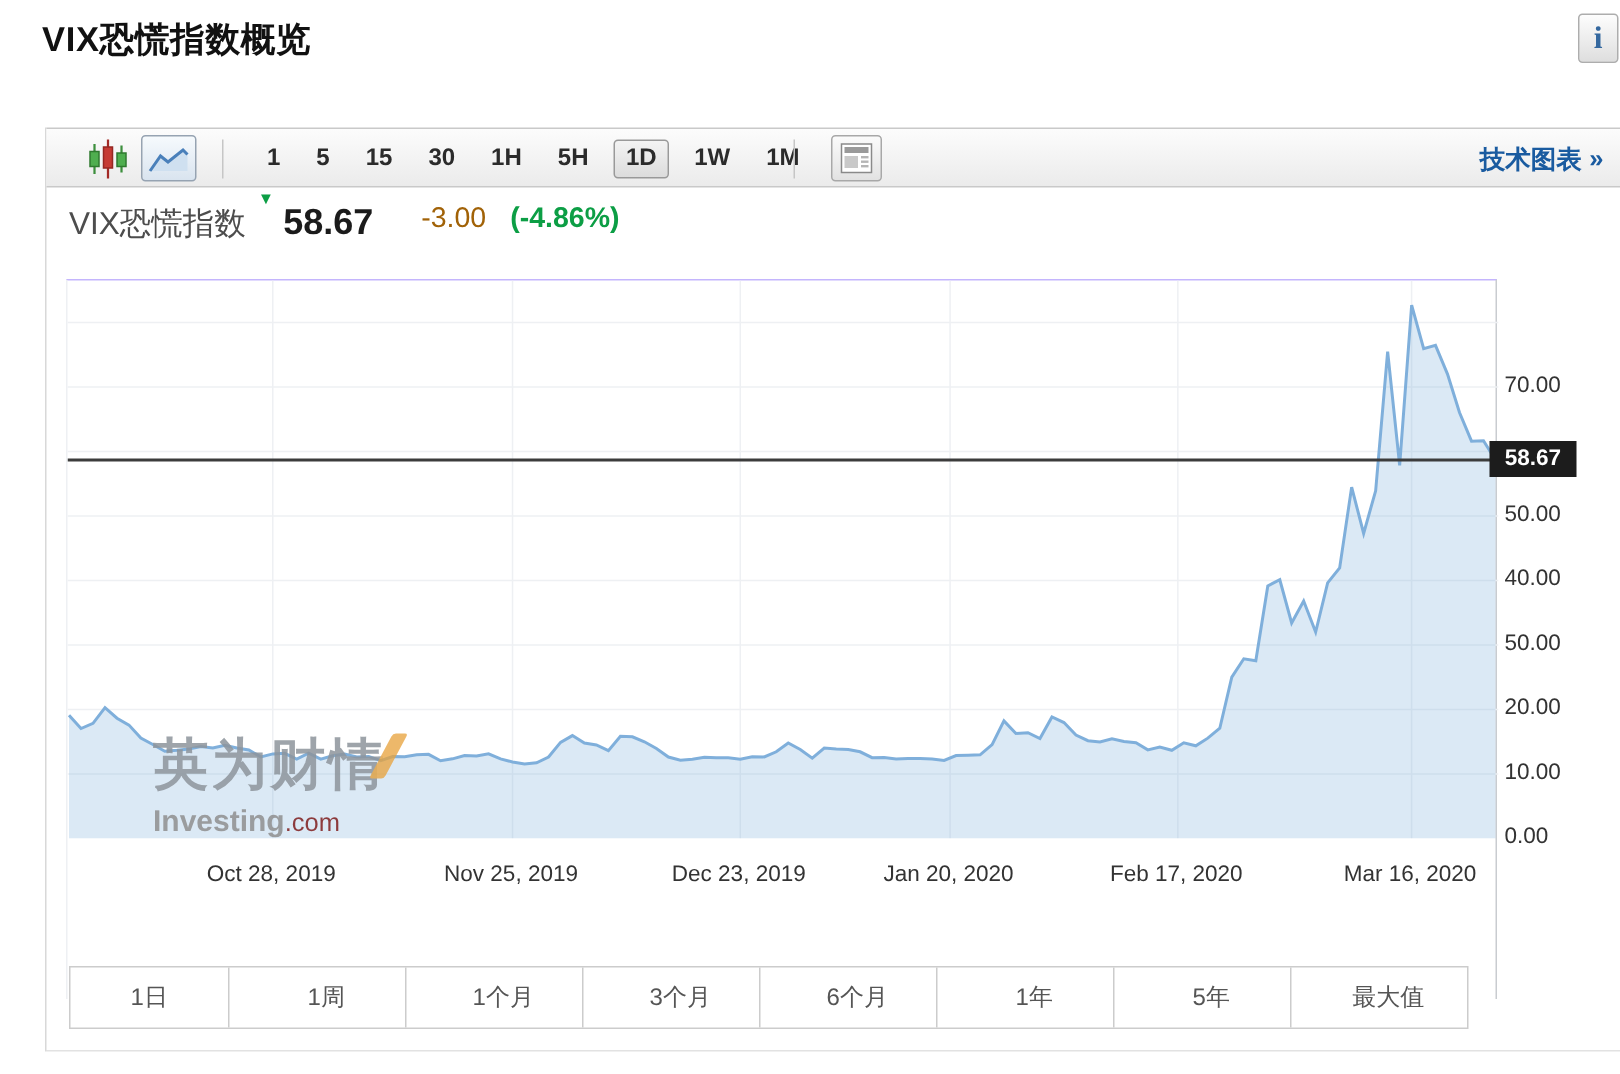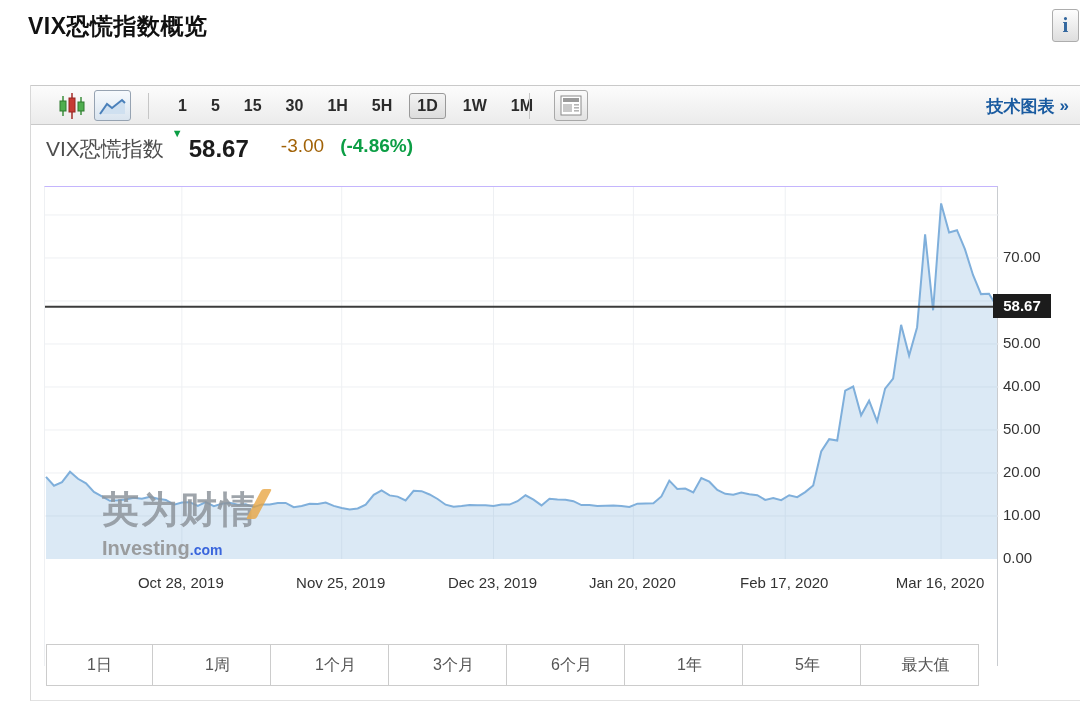--- a/index.html
+++ b/index.html
@@ -56,21 +56,21 @@
                 border-top:1px solid #c4b5fd; border-left:1px solid #eef0f3;
                 border-right:1px solid #c9ccd0; cursor:crosshair; }
   #chart-svg { display:block; }
 
   #watermark { position:absolute; left:57px; top:298px; opacity:.85; pointer-events:none; }
   #wm-cn { font-size:37px; font-weight:bold; color:#8e959c; letter-spacing:2px; position:relative; }
   #wm-slash { position:absolute; left:152px; top:4px; width:10px; height:30px;
               background:#e8a33d; transform:skewX(-28deg); border-radius:2px; opacity:.9; }
   #wm-en { font-size:20px; color:#9b9b9b; margin-top:2px; }
   #wm-en .bold { font-weight:bold; color:#8f8f8f; }
-  #wm-en .tld  { color:#1d4ed8; font-weight:bold; font-size:14px; }
+  #wm-en .tld  { color:#7f1d1d; font-weight:normal; font-size:17px; }
 
   .ylabel { position:absolute; left:972px; width:70px; font-size:15px; color:#333; }
   #price-badge { position:absolute; left:962px; width:58px; height:24px; background:#1c1c1c;
                  color:#fff; font-size:15px; font-weight:bold; display:flex;
                  align-items:center; justify-content:center; }
   .xlabel { position:absolute; top:489px; width:120px; text-align:center;
             font-size:15px; color:#333; }
 
   
   #periods { position:absolute; left:15px; top:559px; width:933px; height:42px;

